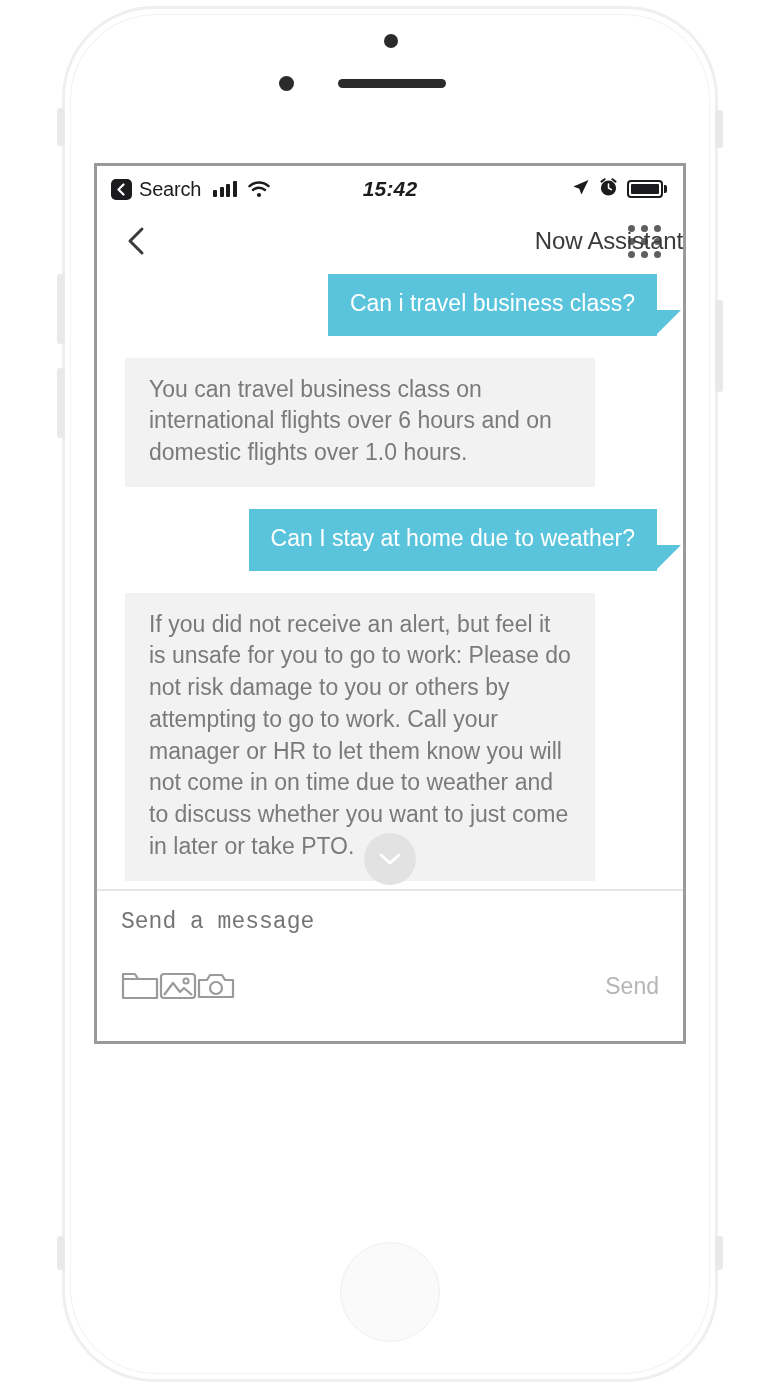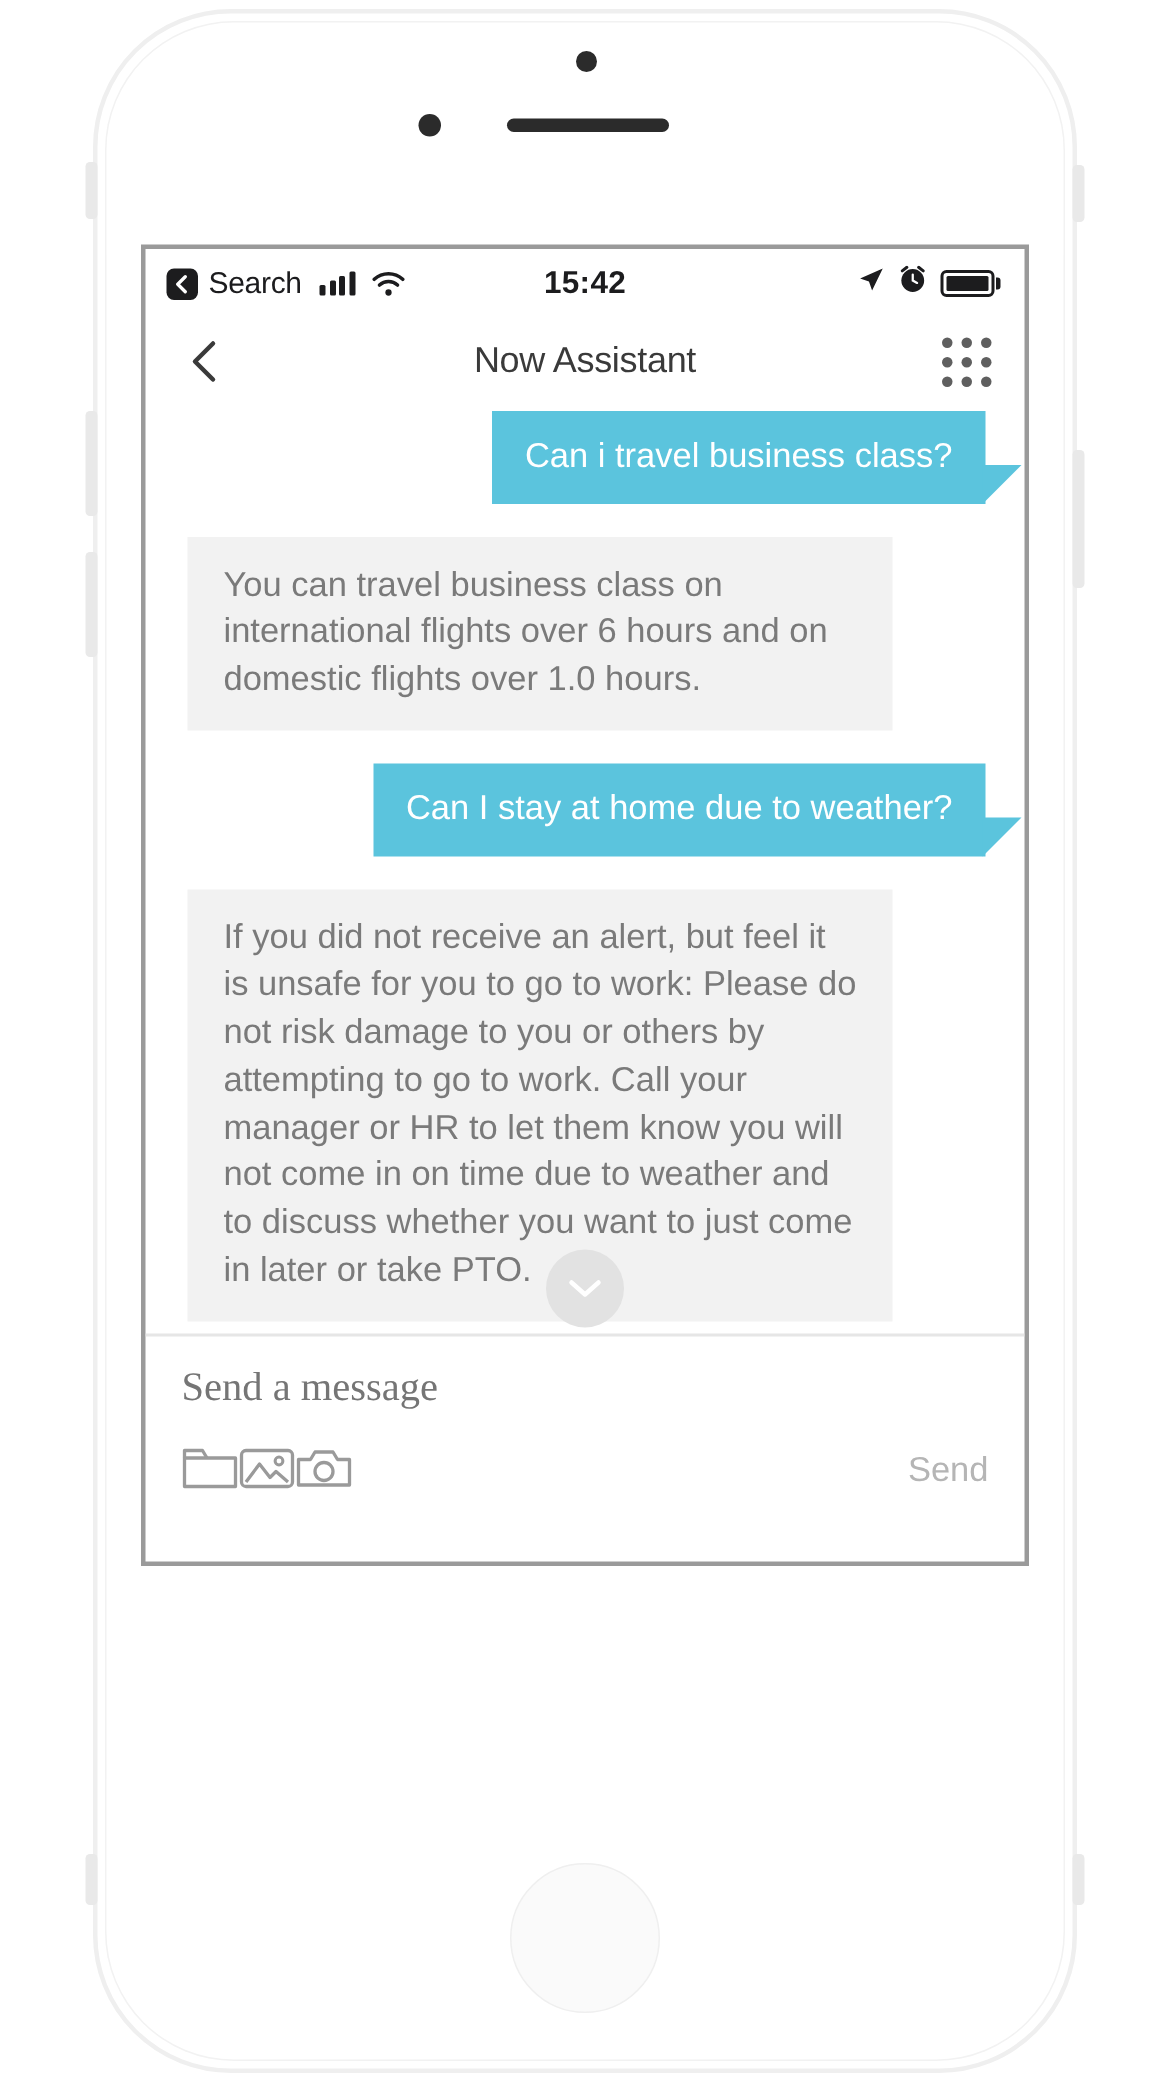--- a/index.html
+++ b/index.html
@@ -131,20 +131,21 @@
   #wifi-icon { margin-left: 4px; display:flex; align-items:center; }
   #status-time {
     position: absolute;
     left: 0; right: 0;
     text-align: center;
     font-size: 21px;
     font-weight: bold;
     color: #1c1c1e;
     letter-spacing: 0.2px;
     pointer-events: none;
+    font-style: italic;
   }
   #status-right {
     margin-left: auto;
     display: flex;
     align-items: center;
     gap: 9px;
   }
   .battery {
     display: flex; align-items: center;
   }
@@ -178,21 +179,21 @@
     position: relative;
     box-sizing: border-box;
   }
   #nav-back {
     width: 34px; height: 34px;
     display: flex; align-items: center; justify-content: center;
     cursor: pointer;
   }
   #nav-title {
     position: absolute; left: 0; right: 0;
-    text-align: center;
+    text-align: right;
     font-size: 24px;
     color: #3a3a3a;
     letter-spacing: -0.2px;
     pointer-events: none;
   }
   #nav-menu {
     margin-left: auto;
     display: grid;
     grid-template-columns: repeat(3, 7px);
     grid-template-rows: repeat(3, 7px);
@@ -271,29 +272,29 @@
   
   #composer {
     flex: 0 0 152px;
     border-top: 2px solid #e6e6e6;
     box-sizing: border-box;
     padding: 18px 24px 0 24px;
     display: flex;
     flex-direction: column;
   }
   #message-input {
-    font-size: 27px;
+    font-size: 23px;
     color: #b8b8b8;
     border: none;
     outline: none;
     background: transparent;
     width: 100%;
-    font-family: Liberation Serif, serif;
+    font-family: Liberation Mono, monospace;
     padding: 0;
-    margin-bottom: 24px;
+    margin-bottom: 36px;
   }
   #composer-actions {
     display: flex;
     align-items: center;
   }
   .composer-icon {
     cursor: pointer;
     display: flex; align-items: center;
   }
   #send-button {

